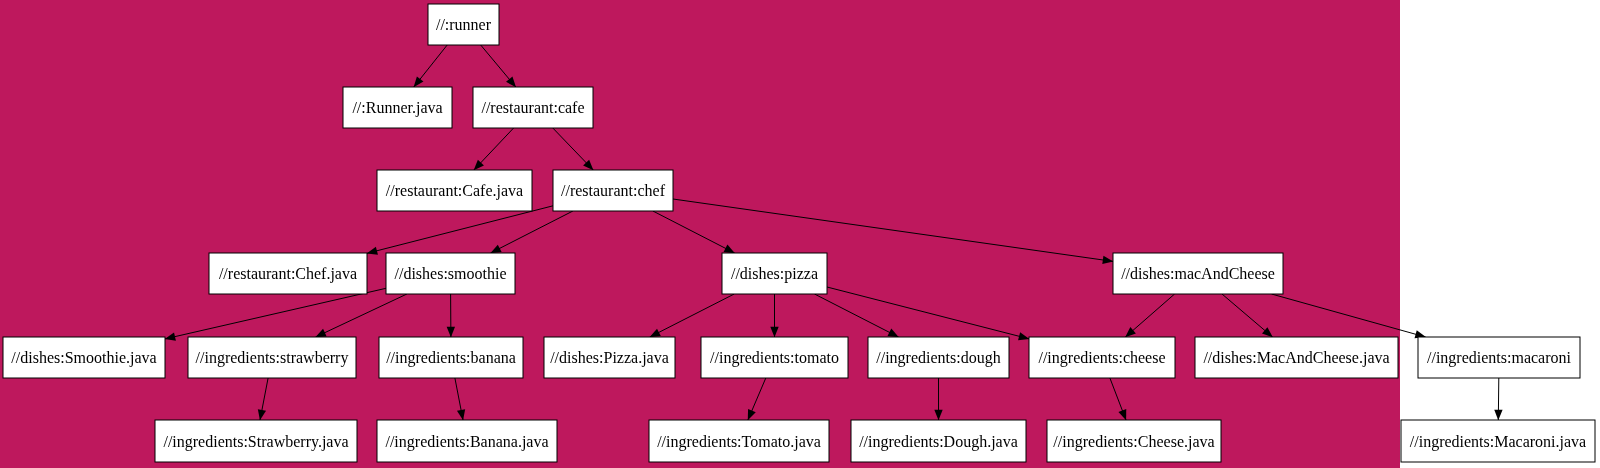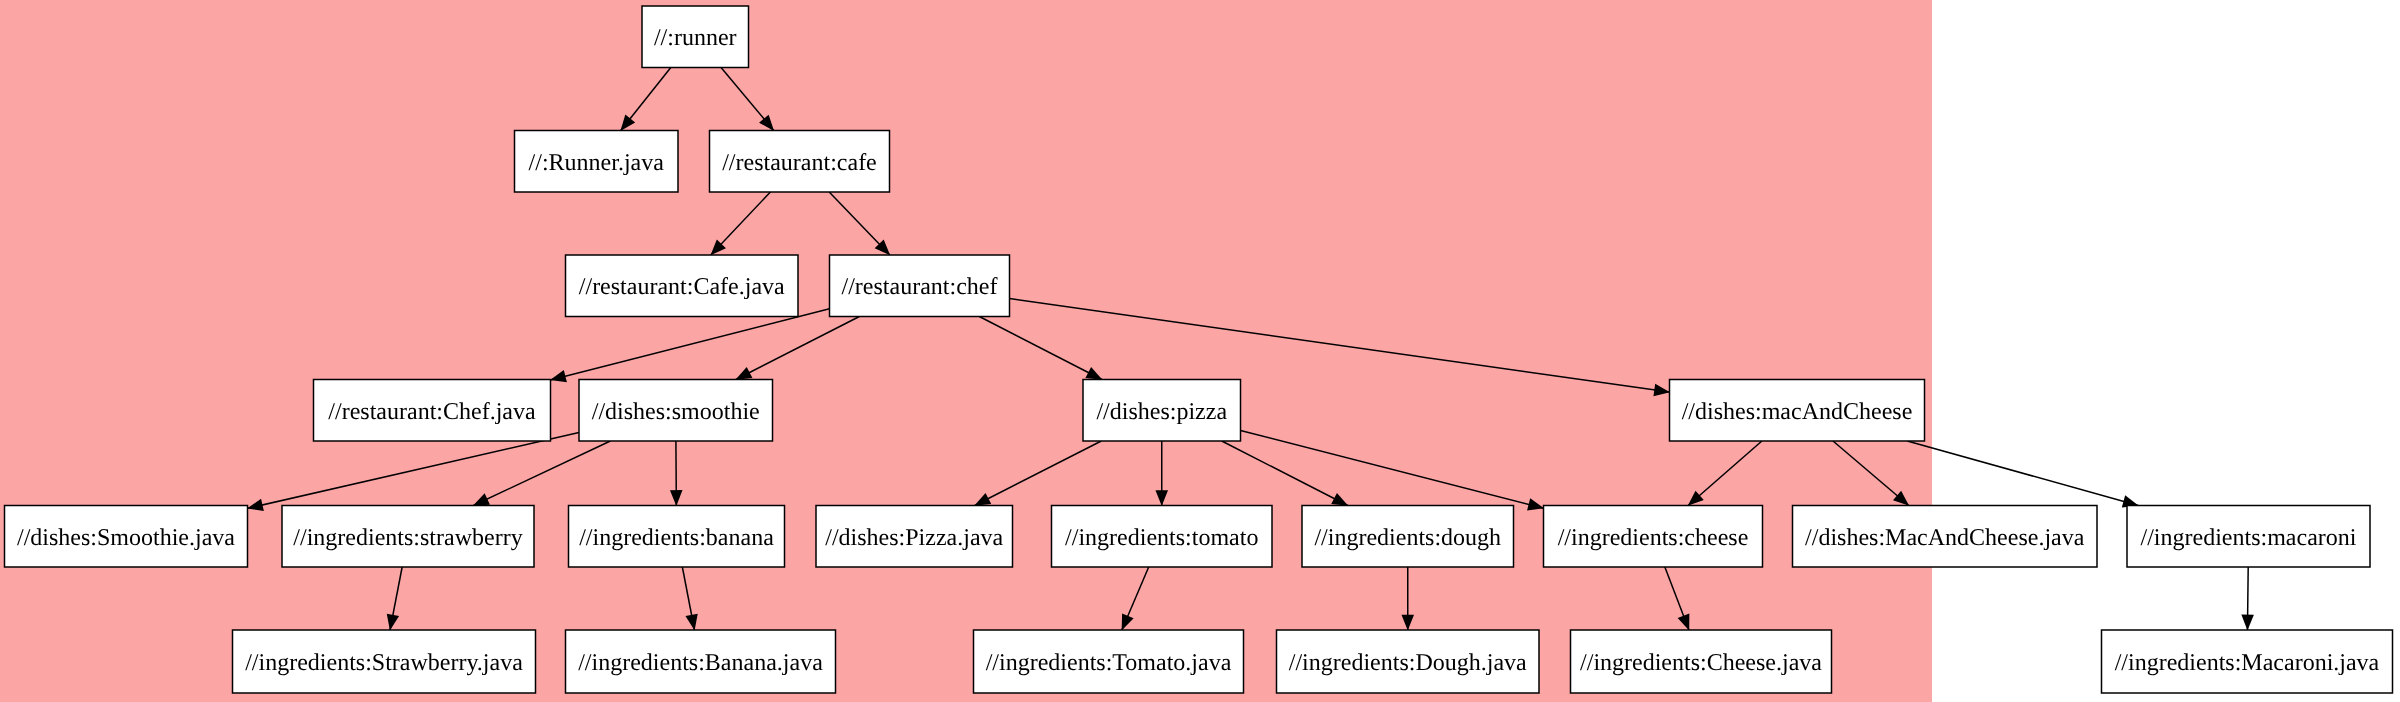--- a/index.html
+++ b/index.html
@@ -6,23 +6,23 @@
     margin: 0;
     padding: 0;
     background: #ffffff;
     width: 1600px;
     height: 468px;
     overflow: hidden;
     font-family: "Liberation Serif", "DejaVu Serif", serif;
   }
   .diagram-wrap {
     position: relative;
-    width: 1288px;
+    width: 1400px;
     height: 468px;
-    background: #fca5a5;
+    background: #be185d;
   }
   svg text {
     font-family: "Liberation Serif", "DejaVu Serif", serif;
     font-size: 16px;
     fill: #000000;
   }
   svg rect.node-box {
     fill: #ffffff;
     stroke: #000000;
     stroke-width: 1;

